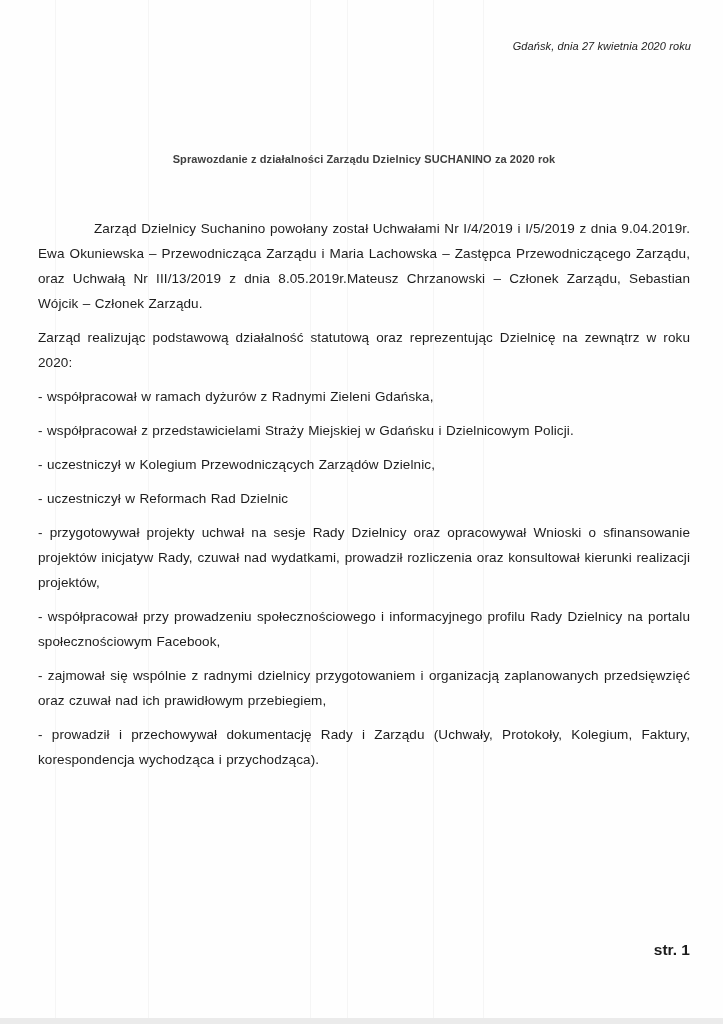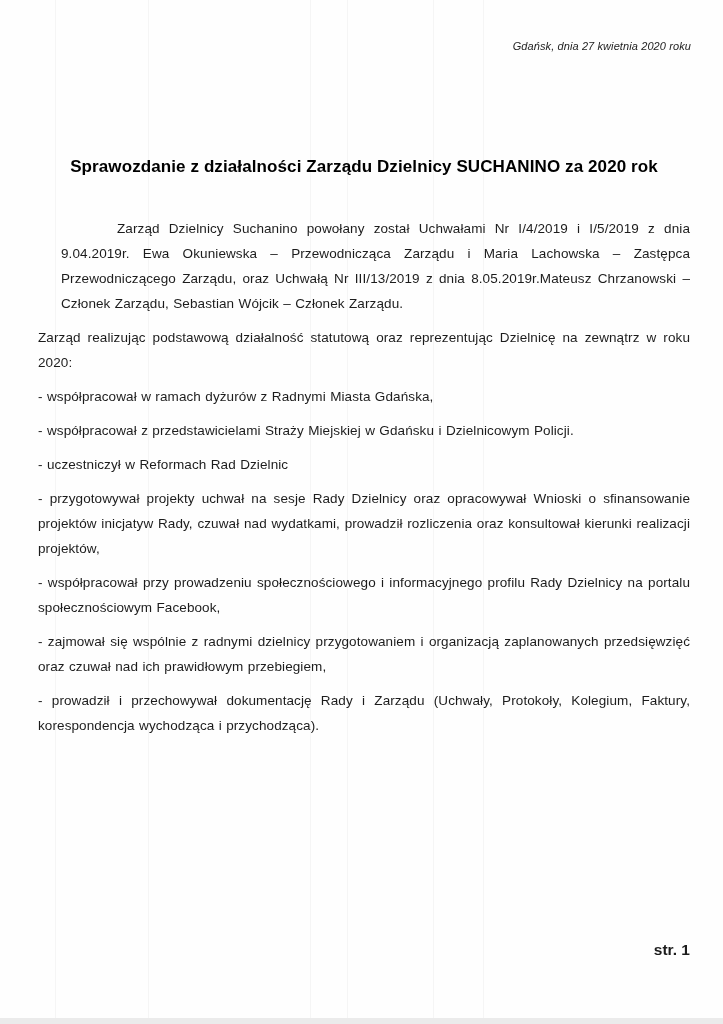--- a/index.html
+++ b/index.html
@@ -43,41 +43,40 @@
     letter-spacing: 0.1px;
     color: #222;
   }
   .doc-title {
     position: absolute;
     top: 146px;
     left: 38px;
     right: 33px;
     text-align: center;
     font-weight: bold;
-    font-size: 17px;
+    font-size: 11px;
     letter-spacing: 0.1px;
-    color: #000000;
+    color: #404040;
   }
   .doc-body {
     position: absolute;
     top: 216px;
     left: 38px;
     right: 33px;
   }
   .para {
     margin: 0 0 9px 0;
     font-size: 13.5px;
     line-height: 25px;
     text-align: justify;
     letter-spacing: 0.1px;
     word-spacing: 0.5px;
   }
   .para.indent {
     text-indent: 56px;
-    margin-left: 23px;
   }
   .para.bold {
     font-weight: normal;
   }
   .footer-page {
     position: absolute;
     top: 941px;
     right: 33px;
     font-size: 15.5px;
     color: #1c1c1c;
@@ -97,22 +96,23 @@
   <div class="crease" style="left:483px"></div>
   <div class="bottom-band"></div>
 
   <div class="date-line">Gdańsk, dnia 27 kwietnia 2020 roku</div>
 
   <h1 class="doc-title">Sprawozdanie z działalności Zarządu Dzielnicy SUCHANINO za 2020 rok</h1>
 
   <div class="doc-body">
     <p class="para indent">Zarząd Dzielnicy Suchanino powołany został Uchwałami Nr I/4/2019 i I/5/2019 z dnia 9.04.2019r. Ewa Okuniewska – Przewodnicząca Zarządu i Maria Lachowska – Zastępca Przewodniczącego Zarządu, oraz Uchwałą Nr III/13/2019 z dnia 8.05.2019r.Mateusz Chrzanowski – Członek Zarządu, Sebastian Wójcik – Członek Zarządu.</p>
     <p class="para bold">Zarząd realizując podstawową działalność statutową oraz reprezentując Dzielnicę na zewnątrz w roku 2020:</p>
-    <p class="para">- współpracował w ramach dyżurów z Radnymi Miasta Gdańska,</p>
+    <p class="para">- współpracował w ramach dyżurów z Radnymi Zieleni Gdańska,</p>
     <p class="para">- współpracował  z przedstawicielami Straży Miejskiej w Gdańsku i Dzielnicowym Policji.</p>
+    <p class="para">- uczestniczył w Kolegium Przewodniczących Zarządów Dzielnic,</p>
     <p class="para">- uczestniczył w Reformach Rad Dzielnic</p>
     <p class="para">- przygotowywał projekty uchwał na sesje Rady Dzielnicy oraz opracowywał Wnioski o sfinansowanie projektów inicjatyw Rady, czuwał nad wydatkami, prowadził rozliczenia oraz konsultował kierunki realizacji projektów,</p>
     <p class="para">- współpracował przy prowadzeniu społecznościowego i informacyjnego profilu Rady Dzielnicy na portalu społecznościowym Facebook,</p>
     <p class="para">- zajmował się wspólnie z radnymi dzielnicy przygotowaniem i organizacją zaplanowanych przedsięwzięć oraz czuwał nad ich prawidłowym przebiegiem,</p>
     <p class="para">- prowadził i przechowywał dokumentację Rady i Zarządu (Uchwały, Protokoły, Kolegium, Faktury, korespondencja wychodząca i przychodząca).</p>
   </div>
 
   <div class="footer-page">str. 1</div>
 </div>
 

